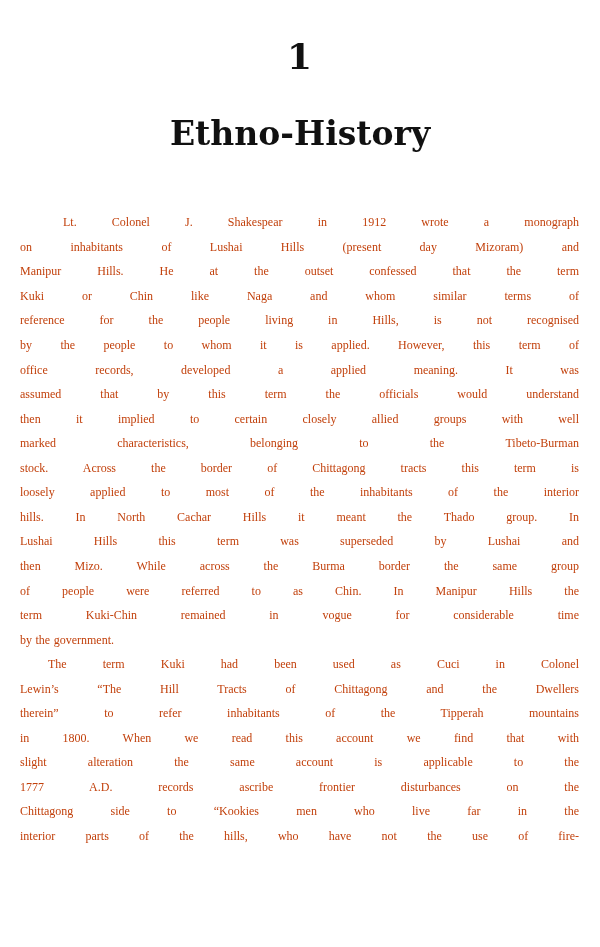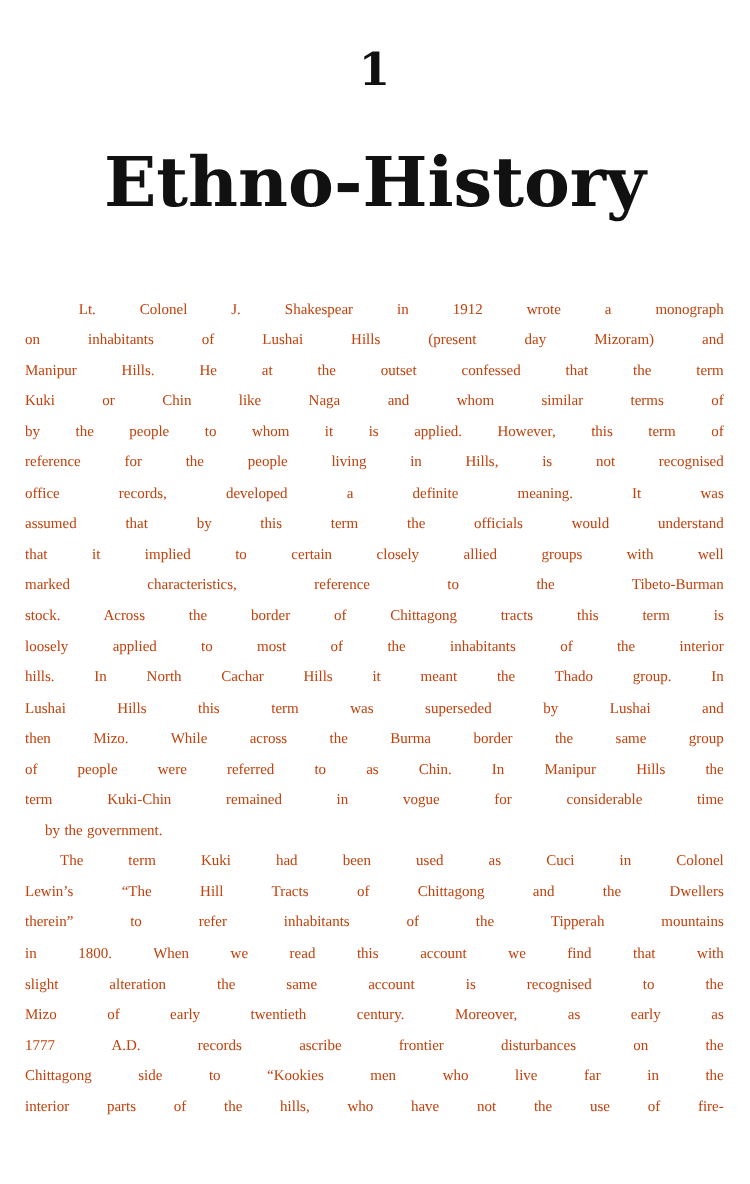--- a/index.html
+++ b/index.html
@@ -22,78 +22,76 @@
     font-size: 36px;
     line-height: 1;
     letter-spacing: 1px;
     color: #111111;
   }
   .chapter-title {
     margin-top: 42px;
     text-align: center;
     font-family: "DejaVu Serif", serif;
     font-weight: bold;
-    font-size: 55px;
+    font-size: 33px;
     line-height: 1.1;
     letter-spacing: 0px;
     color: #111111;
   }
   .body-text {
     margin: 58px 21px 0 20px;
     font-size: 12px;
     line-height: 24.55px;
     color: #c2410c;
   }
   .line {
     text-align: justify;
     text-align-last: justify;
     word-spacing: 0.5px;
     white-space: nowrap;
     overflow: visible;
   }
   .line.end {
     text-align: right;
     text-align-last: left;
-    margin-left: 16px;
   }
   .paragraph:nth-child(1) .line.first { text-indent: 43px; }
   .paragraph:nth-child(2) .line.first { text-indent: 28px; }
 </style>
 </head>
 <body>
 
 <div class="page">
   <div class="chapter-number">1</div>
   <h1 class="chapter-title">Ethno-History</h1>
   <div class="body-text">
     <div class="paragraph">
         <div class="line first">Lt. Colonel J. Shakespear in 1912 wrote a monograph</div>
         <div class="line">on inhabitants of Lushai Hills (present day Mizoram) and</div>
         <div class="line">Manipur Hills. He at the outset confessed that the term</div>
         <div class="line">Kuki or Chin like Naga and whom similar terms of</div>
+        <div class="line">reference for the people living in Hills, is not recognised</div>
         <div class="line">by the people to whom it is applied. However, this term of</div>
-        <div class="line">reference for the people living in Hills, is not recognised</div>
-        <div class="line">office records, developed a definite meaning. It was</div>
+        <div class="line">office records, developed a applied meaning. It was</div>
         <div class="line">assumed that by this term the officials would understand</div>
-        <div class="line">that it implied to certain closely allied groups with well</div>
-        <div class="line">marked characteristics, reference to the Tibeto-Burman</div>
+        <div class="line">then it implied to certain closely allied groups with well</div>
+        <div class="line">marked characteristics, belonging to the Tibeto-Burman</div>
         <div class="line">stock. Across the border of Chittagong tracts this term is</div>
         <div class="line">loosely applied to most of the inhabitants of the interior</div>
         <div class="line">hills. In North Cachar Hills it meant the Thado group. In</div>
         <div class="line">Lushai Hills this term was superseded by Lushai and</div>
         <div class="line">then Mizo. While across the Burma border the same group</div>
         <div class="line">of people were referred to as Chin. In Manipur Hills the</div>
         <div class="line">term Kuki-Chin remained in vogue for considerable time</div>
         <div class="line end">by the government.</div>
       </div>
     <div class="paragraph">
         <div class="line first">The term Kuki had been used as Cuci in Colonel</div>
         <div class="line">Lewin’s “The Hill Tracts of Chittagong and the Dwellers</div>
         <div class="line">therein” to refer inhabitants of the Tipperah mountains</div>
         <div class="line">in 1800. When we read this account we find that with</div>
-        <div class="line">slight alteration the same account is recognised to the</div>
-        <div class="line">Mizo of early twentieth century. Moreover, as early as</div>
+        <div class="line">slight alteration the same account is applicable to the</div>
         <div class="line">1777 A.D. records ascribe frontier disturbances on the</div>
         <div class="line">Chittagong side to “Kookies men who live far in the</div>
         <div class="line">interior parts of the hills, who have not the use of fire-</div>
       </div>
   </div>
 </div>
 
 </body></html>

